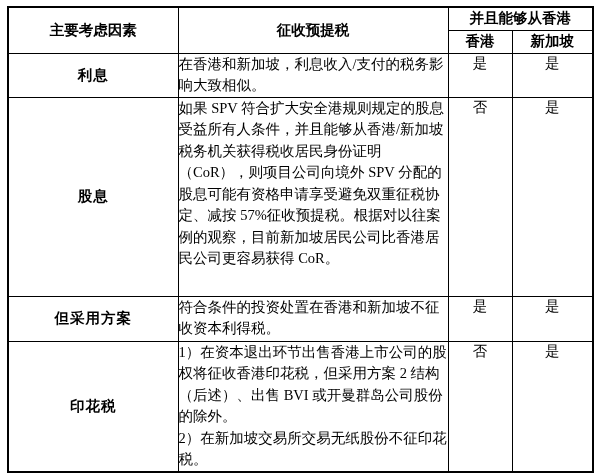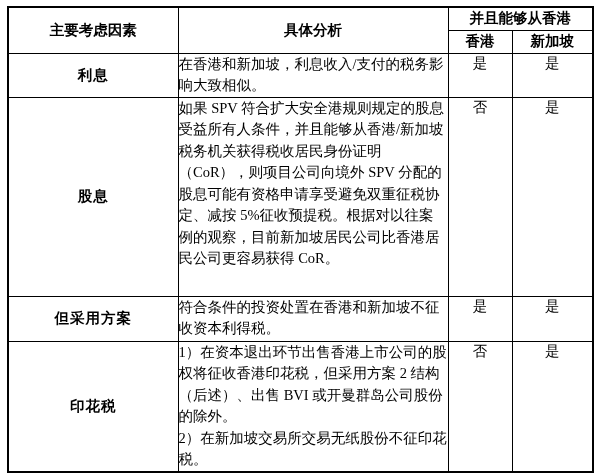--- a/index.html
+++ b/index.html
@@ -71,38 +71,38 @@
   <table class="main">
     <colgroup>
       <col style="width:170px">
       <col style="width:270px">
       <col style="width:64px">
       <col style="width:81px">
     </colgroup>
     <thead>
       <tr class="hrow1">
         <th class="hdr" rowspan="2">主要考虑因素</th>
-        <th class="hdr" rowspan="2">具体分析</th>
+        <th class="hdr" rowspan="2">征收预提税</th>
         <th class="hdr" colspan="2">并且能够从香港</th>
       </tr>
       <tr class="hrow2">
         <th class="hdr">香港</th>
         <th class="hdr">新加坡</th>
       </tr>
     </thead>
     <tbody>
       <tr class="r-interest">
         <td class="factor">利息</td>
         <td class="analysis">在香港和新加坡，利息收入/支付的税务影响大致相似。</td>
         <td class="val">是</td>
         <td class="val">是</td>
       </tr>
       <tr class="r-dividend">
         <td class="factor">股息</td>
-        <td class="analysis">如果 SPV 符合扩大安全港规则规定的股息受益所有人条件，并且能够从香港/新加坡税务机关获得税收居民身份证明（CoR），则项目公司向境外 SPV 分配的股息可能有资格申请享受避免双重征税协定、减按 5%征收预提税。根据对以往案例的观察，目前新加坡居民公司比香港居民公司更容易获得 CoR。</td>
+        <td class="analysis">如果 SPV 符合扩大安全港规则规定的股息受益所有人条件，并且能够从香港/新加坡税务机关获得税收居民身份证明（CoR），则项目公司向境外 SPV 分配的股息可能有资格申请享受避免双重征税协定、减按 57%征收预提税。根据对以往案例的观察，目前新加坡居民公司比香港居民公司更容易获得 CoR。</td>
         <td class="val">否</td>
         <td class="val">是</td>
       </tr>
       <tr class="r-property">
         <td class="factor">但采用方案</td>
         <td class="analysis">符合条件的投资处置在香港和新加坡不征收资本利得税。</td>
         <td class="val">是</td>
         <td class="val">是</td>
       </tr>
       <tr class="r-stamp">

